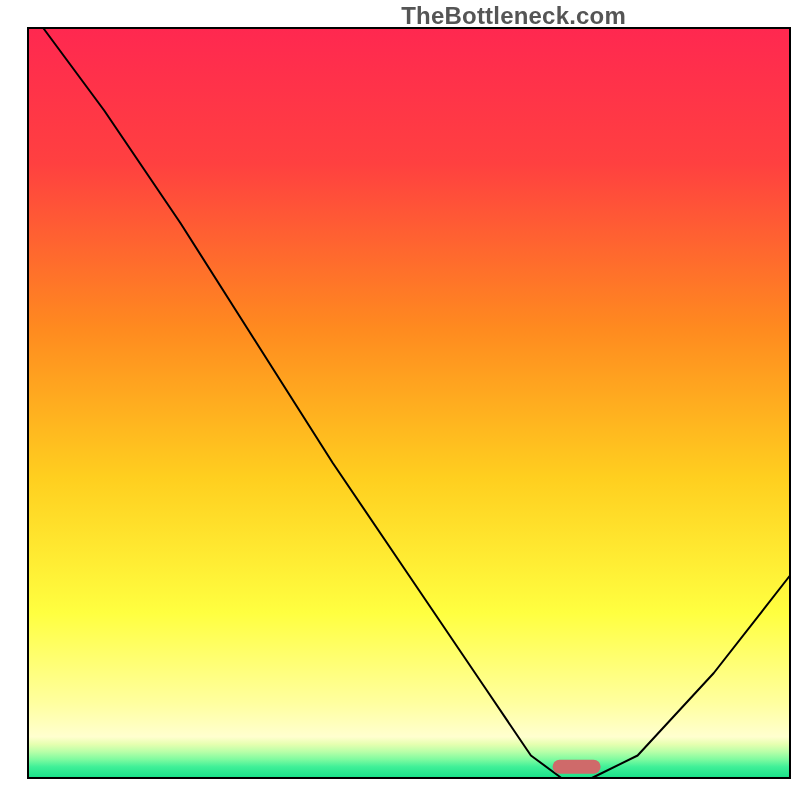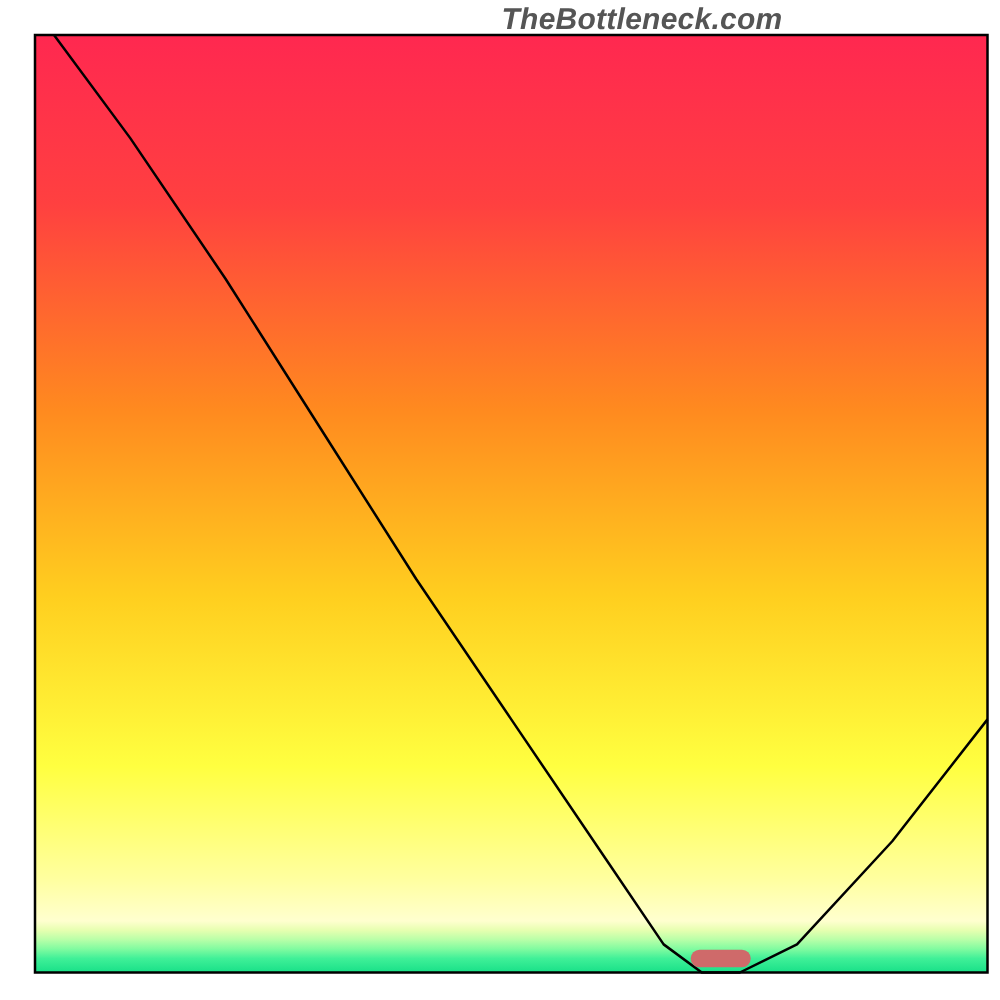--- a/index.html
+++ b/index.html
@@ -8,21 +8,20 @@
     width: 800px;
     height: 800px;
     background: #ffffff;
     font-family: Arial, Helvetica, sans-serif;
     overflow: hidden;
   }
   .chart-container {
     position: relative;
     width: 640px;
     height: 800px;
-    font-style: italic;
   }
   .watermark {
     position: absolute;
     top: 2px;
     right: 14px;
     font-size: 24px;
     font-weight: 600;
     color: #555;
     letter-spacing: 0.2px;
     z-index: 5;

